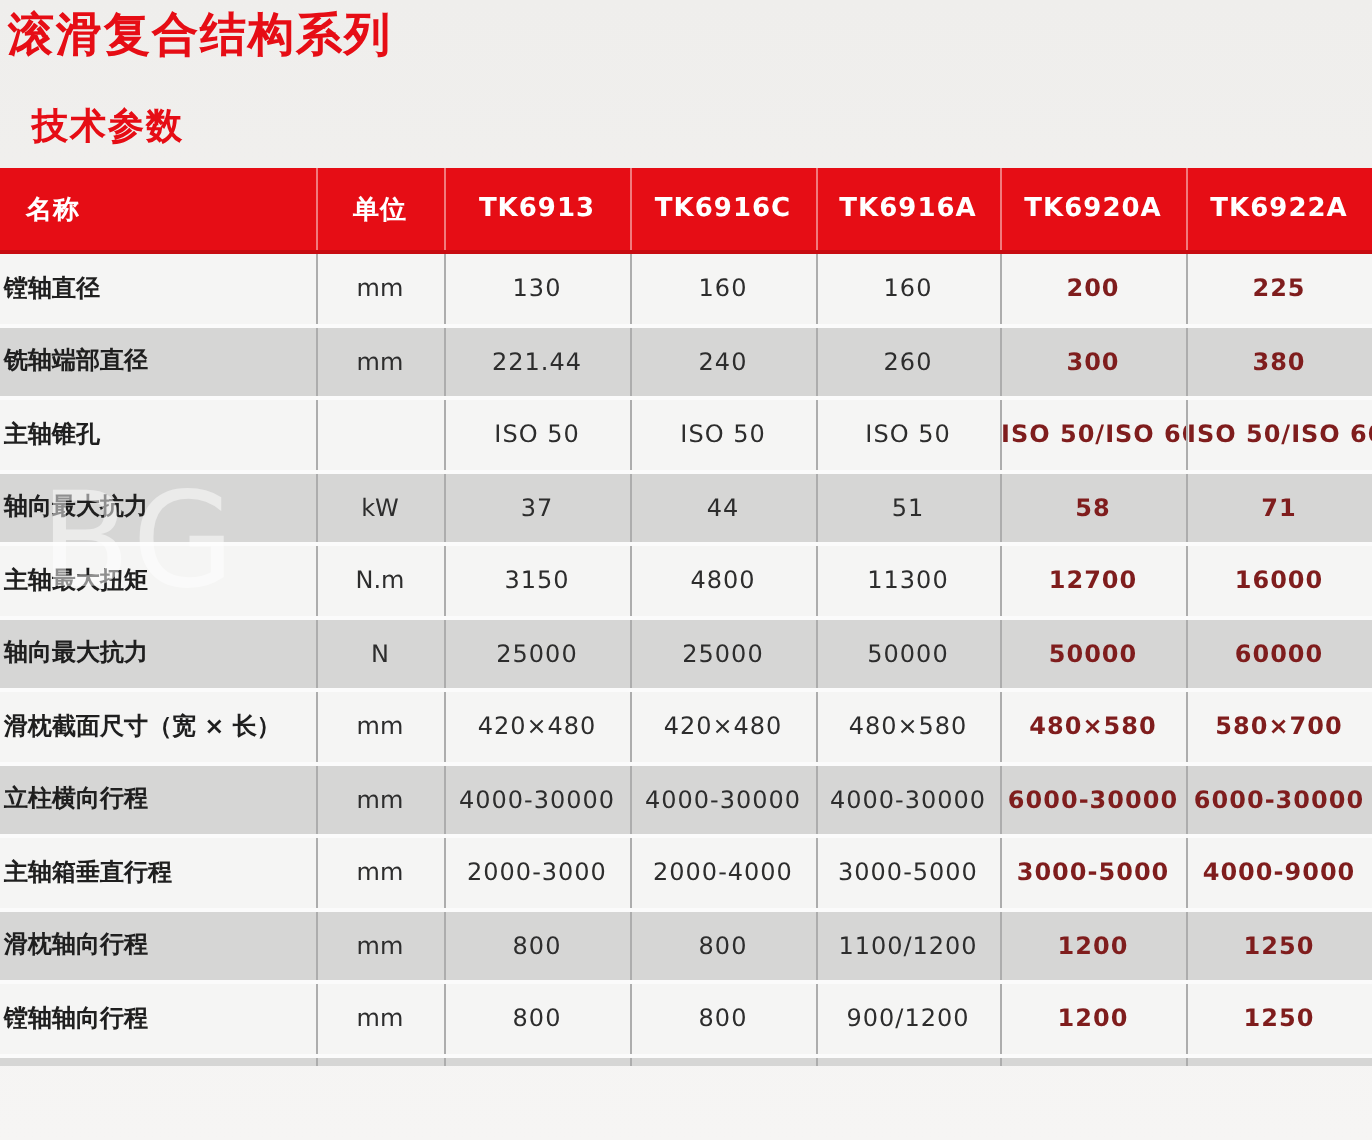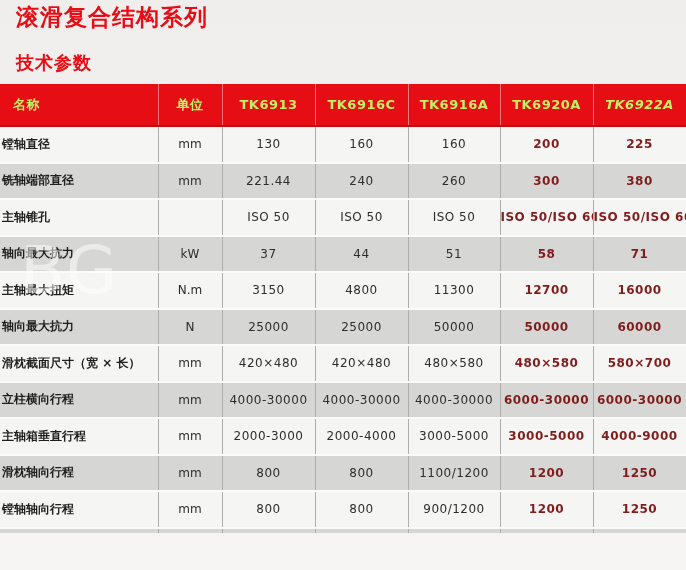--- a/index.html
+++ b/index.html
@@ -6,56 +6,56 @@
     margin: 0; padding: 0;
   }
   body {
     width: 686px; height: 570px;
     overflow: hidden;
     position: relative;
     background: linear-gradient(180deg, #efeeec 0%, #f6f5f4 100%);
     font-family: "DejaVu Sans", "Liberation Sans", sans-serif;
   }
   .page-title {
-    position: absolute; top: 2px; left: 16px;
+    position: absolute; top: 2px; left: 4px;
     margin: 0;
     font-size: 23px; font-weight: 700;
     color: #e60d15;
     letter-spacing: 1px;
   }
   .page-subtitle {
     position: absolute; top: 39px; left: 4px;
     margin: 12px;
     font-size: 18px; font-weight: 700;
     color: #e60d15;
     letter-spacing: 1px;
   }
   table.spec-table {
     position: absolute; top: 84px; left: 0;
     width: 686px;
     border-collapse: collapse;
     table-layout: fixed;
   }
   thead th {
     background: #e60d15;
-    color: #bef264;
+    color: #ffffff;
     height: 41px;
     font-size: 13px;
     font-weight: 700;
     text-align: center;
     border-right: 1px solid rgba(255,255,255,0.45);
     border-bottom: 2px solid #c70b11;
     padding: 0;
     letter-spacing: 0.5px;
   }
   thead th.name-col {
     text-align: left;
     padding-left: 13px;
   }
-  thead th:last-child { border-right: 1px solid rgba(255,255,255,0.45); font-style: italic; }
+  thead th:last-child { border-right: 1px solid rgba(255,255,255,0.45); }
   tbody td {
     height: 34.5px;
     font-size: 12px;
     color: #2d2d2d;
     text-align: center;
     border-right: 1px solid #adadad;
     border-bottom: 2px solid #fbfbfb;
     padding: 0;
     letter-spacing: 0.5px;
     overflow: hidden;

